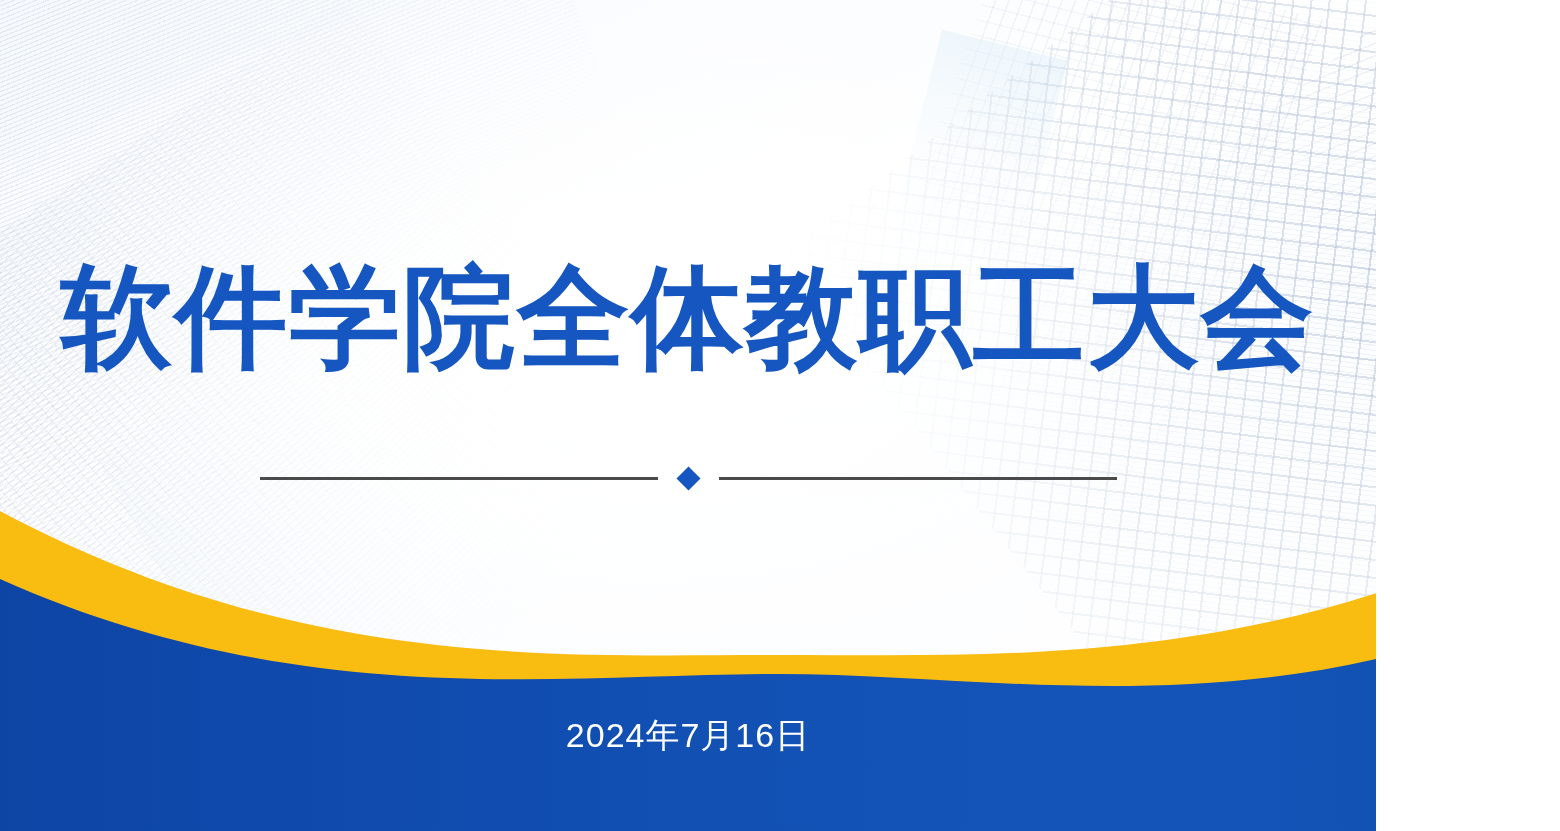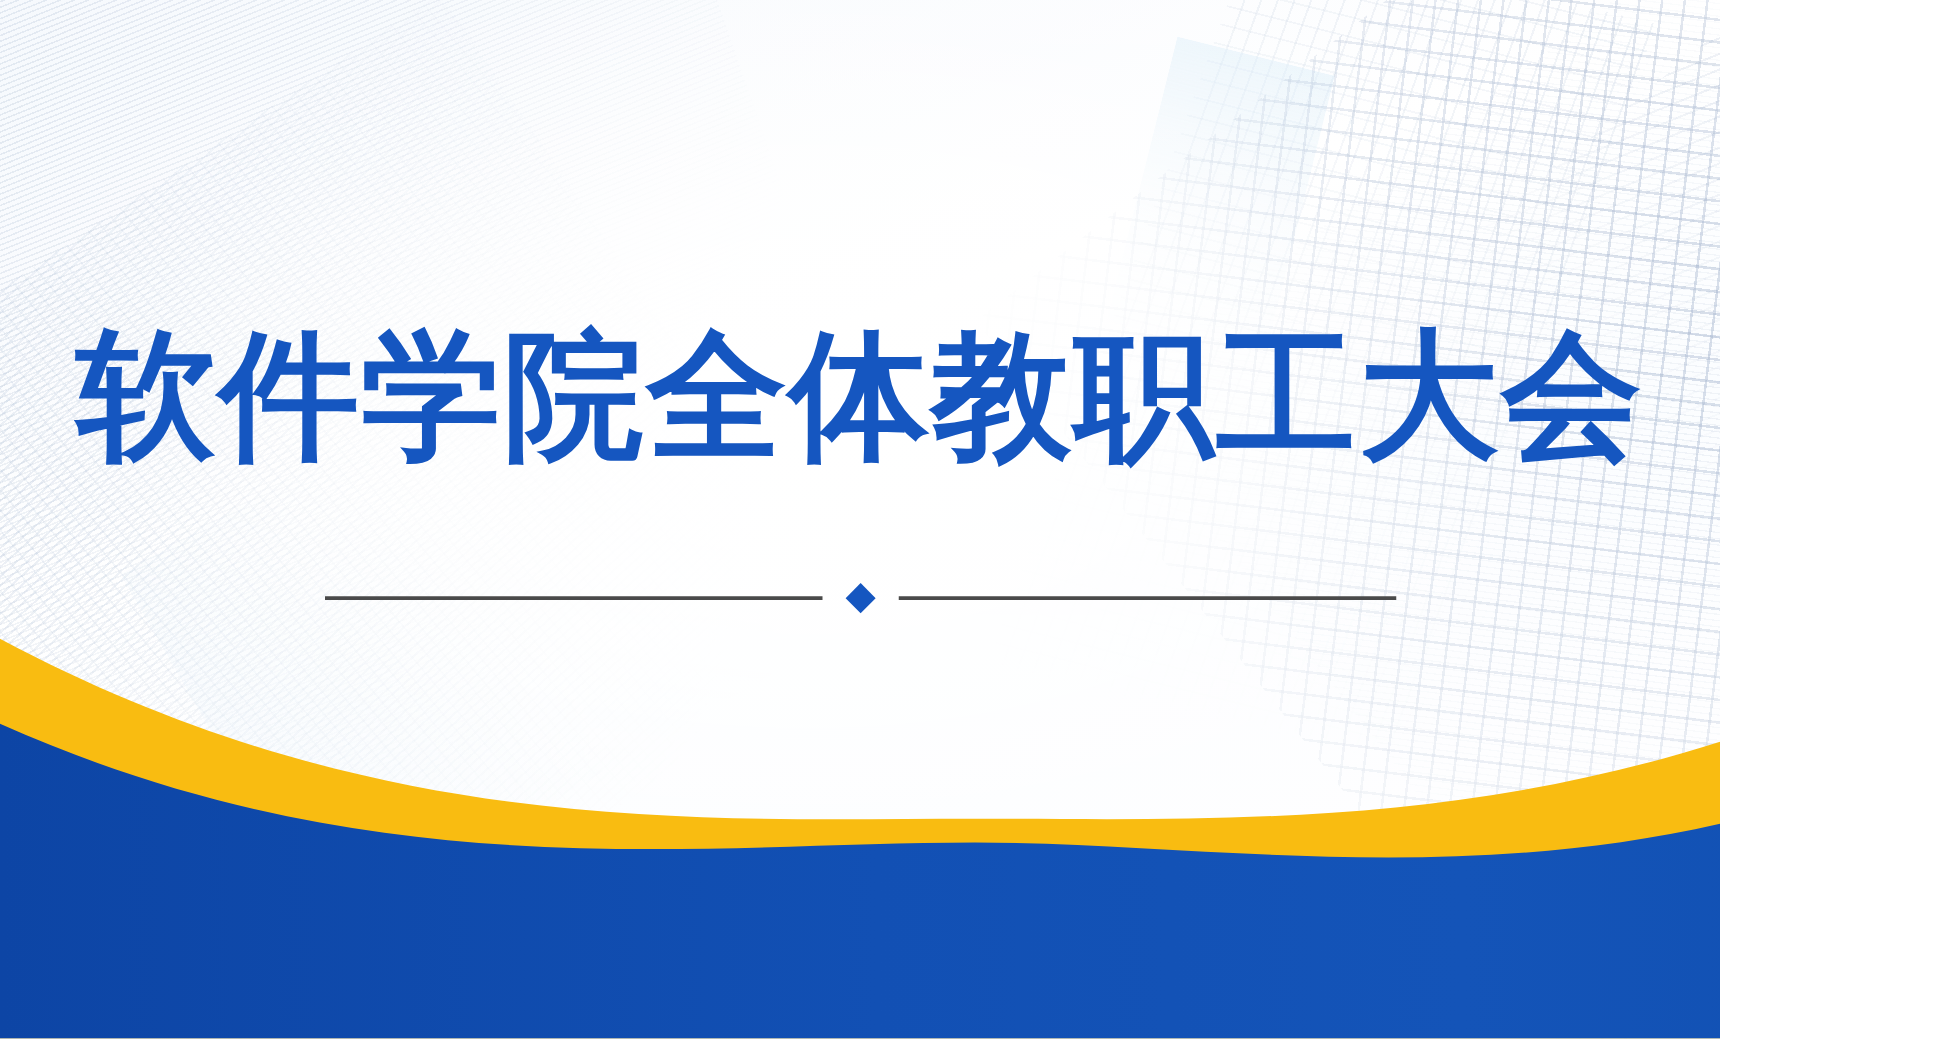--- a/index.html
+++ b/index.html
@@ -300,14 +300,17 @@
         <stop offset="75%" stop-color="#1454B8"></stop>
         <stop offset="100%" stop-color="#1150B2"></stop>
       </linearGradient>
     </defs>
 
     <path fill="#F9BC11" d="M0,80 C300,240 560,224 780,224 C1000,224 1270,238 1560,85 L1560,400 L0,400 Z"></path>
 
     <path fill="url(#blueGrad)" d="M0,148 C300,282 560,243 780,243 C1000,243 1270,300 1560,165 L1560,400 L0,400 Z"></path>
   </svg>
 
+  <div class="date-block">
+    <p class="slide-date">2024年7月16日</p>
+  </div>
 
 </div>
 
 </body></html>

